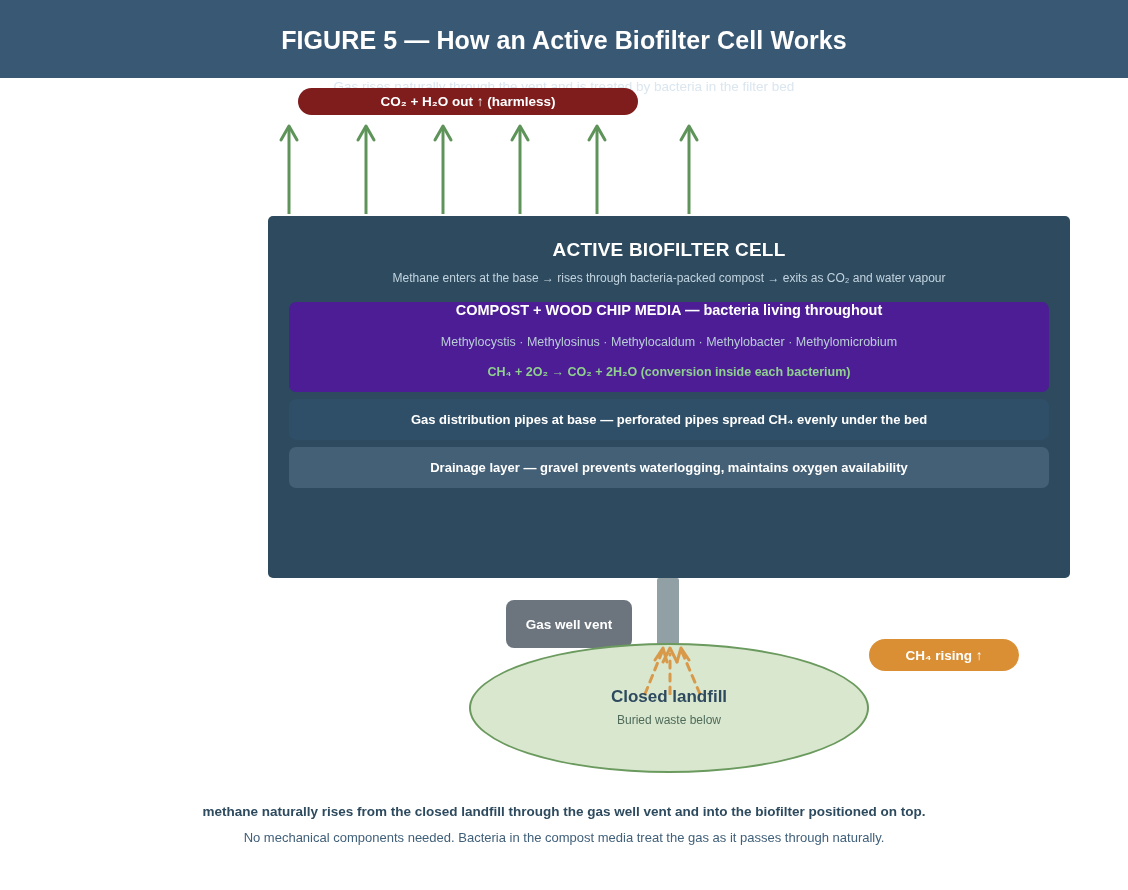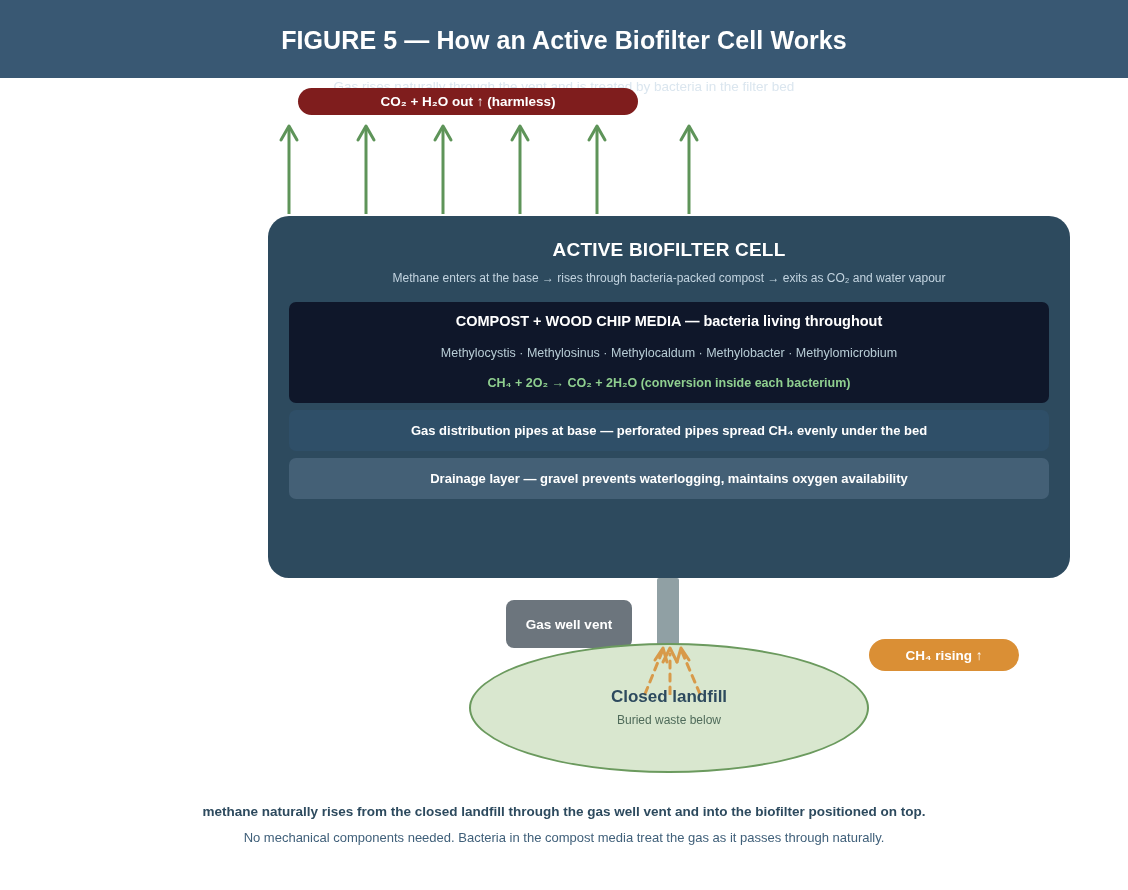--- a/index.html
+++ b/index.html
@@ -70,21 +70,21 @@
   }
 
   
   .biofilter-cell {
     position: absolute;
     left: 268px;
     top: 216px;
     width: 802px;
     height: 362px;
     background: #2d4a5e;
-    border-radius: 21px;
+    border-radius: 5px;
     box-sizing: border-box;
     padding: 16px 21px 0 21px;
   }
   .cell-title {
     margin: 0;
     text-align: center;
     font-size: 19px;
     font-weight: bold;
     color: #ffffff;
     letter-spacing: 0.2px;
@@ -98,22 +98,22 @@
     padding-top: 10px;
   }
 
   .layer {
     border-radius: 7px;
     box-sizing: border-box;
     text-align: center;
   }
   .layer-media {
     margin-top: 17px;
-    background: #0f172a;
-    padding: 11px 10px 13px 10px;
+    background: #4c1d95;
+    padding: 0 10px 13px 10px;
   }
   .media-title {
     margin: 0;
     font-size: 14.5px;
     font-weight: bold;
     color: #ffffff;
   }
   .media-bacteria {
     margin: 8px;
     padding-top: 9px;

